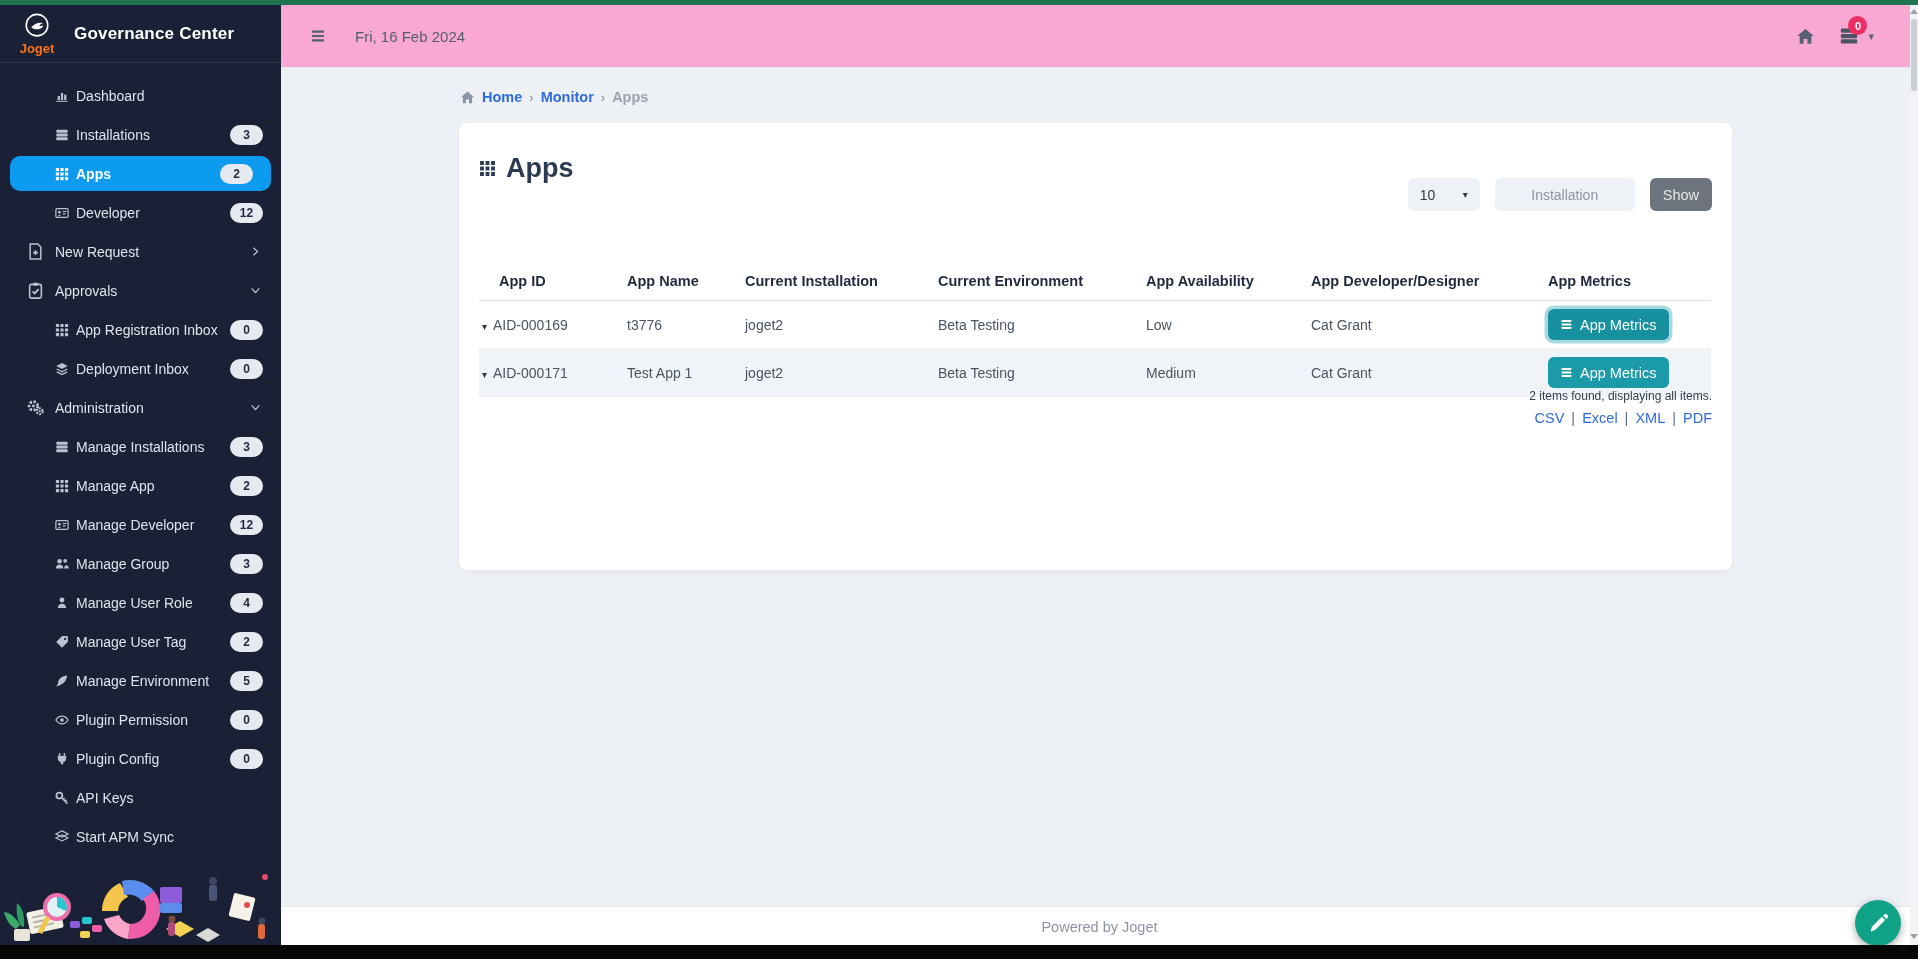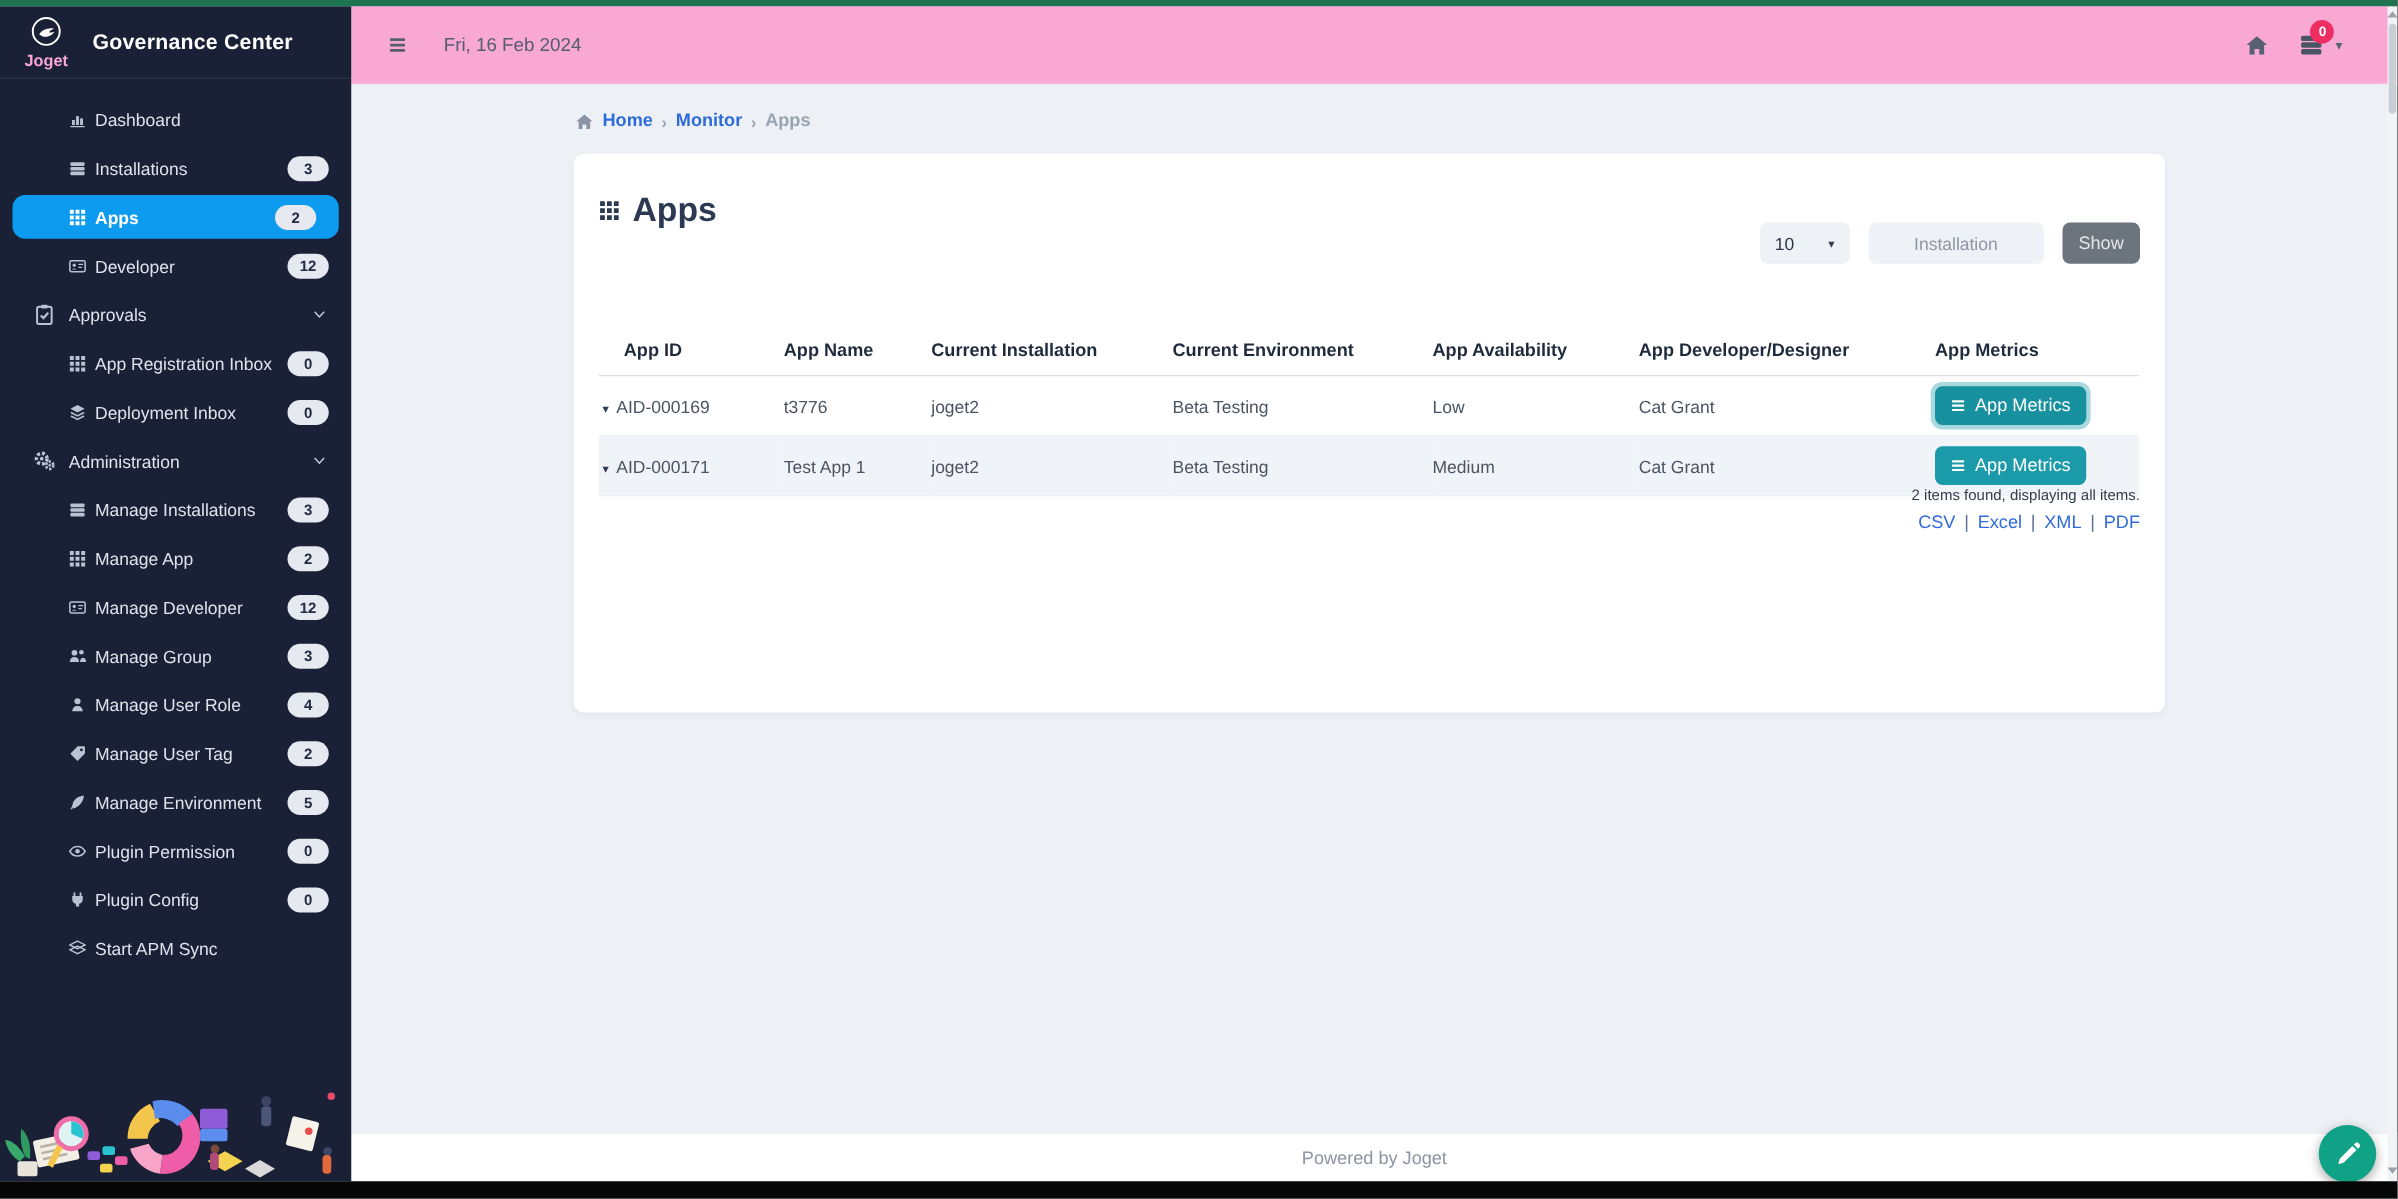--- a/index.html
+++ b/index.html
@@ -9,21 +9,21 @@
   
   .top-accent{position:absolute;top:0;left:0;right:0;height:5px;background:var(--accent-green,#1e7450);z-index:60;}
 
   
   .sidebar{position:absolute;top:5px;left:0;width:281px;bottom:14px;background:var(--sidebar-bg,#1a2035);
            color:#dfe3ec;z-index:20;display:flex;flex-direction:column;overflow:hidden;}
   .brand{height:57px;display:flex;align-items:center;gap:11px;padding:0 11px;
          border-bottom:1px solid rgba(255,255,255,.09);flex:0 0 57px;}
   .logo{width:52px;display:flex;flex-direction:column;align-items:center;line-height:1;}
   .logo svg{width:28px;height:28px;}
-  .logo-text{font-size:13px;font-weight:bold;color:#f9a8d4;margin-top:2px;}
+  .logo-text{font-size:13px;font-weight:bold;color:#f97316;margin-top:2px;}
   .brand-title{font-size:17px;font-weight:bold;color:#fff;letter-spacing:.2px;}
   nav{flex:1 1 auto;padding-top:13px;display:flex;flex-direction:column;}
   .nav-item,.nav-group{display:flex;align-items:center;height:39px;flex:0 0 39px;font-size:14px;color:#dfe3ec;cursor:pointer;}
   .nav-item{padding-left:55px;gap:7px;}
   .nav-group{padding-left:27px;gap:11px;}
   .ic{width:14px;height:14px;color:#b9c1d2;flex:0 0 auto;}
   .nav-group .ic{width:17px;height:17px;}
   .badge{margin-left:auto;margin-right:18px;background:#e6e9f0;color:#232b42;font-size:12px;font-weight:bold;
          min-width:33px;height:20px;border-radius:10px;display:flex;align-items:center;justify-content:center;
          padding:0 8px;box-sizing:border-box;}
@@ -242,20 +242,29 @@
       </div>
       <div class="nav-item">
         <svg class="ic">
             <use href="#i-card"></use>
           </svg>
         <span class="lbl">Developer</span>
         <span class="badge">12</span>
       </div>
       <div class="nav-group">
         <svg class="ic">
+            <use href="#i-fileplus"></use>
+          </svg>
+        <span class="lbl">New Request</span>
+        <svg class="chev">
+            <use href="#i-chev"></use>
+          </svg>
+      </div>
+      <div class="nav-group">
+        <svg class="ic">
             <use href="#i-clip"></use>
           </svg>
         <span class="lbl">Approvals</span>
         <svg class="chev down">
             <use href="#i-chev"></use>
           </svg>
       </div>
       <div class="nav-item">
         <svg class="ic">
             <use href="#i-grid"></use>
@@ -334,20 +343,27 @@
           </svg>
         <span class="lbl">Plugin Permission</span>
         <span class="badge">0</span>
       </div>
       <div class="nav-item">
         <svg class="ic">
             <use href="#i-plug"></use>
           </svg>
         <span class="lbl">Plugin Config</span>
         <span class="badge">0</span>
+      </div>
+      <div class="nav-item">
+        <svg class="ic">
+            <use href="#i-key"></use>
+          </svg>
+        <span class="lbl">API Keys</span>
+
       </div>
       <div class="nav-item">
         <svg class="ic">
             <use href="#i-stack"></use>
           </svg>
         <span class="lbl">Start APM Sync</span>
 
       </div>
     </nav>
 

